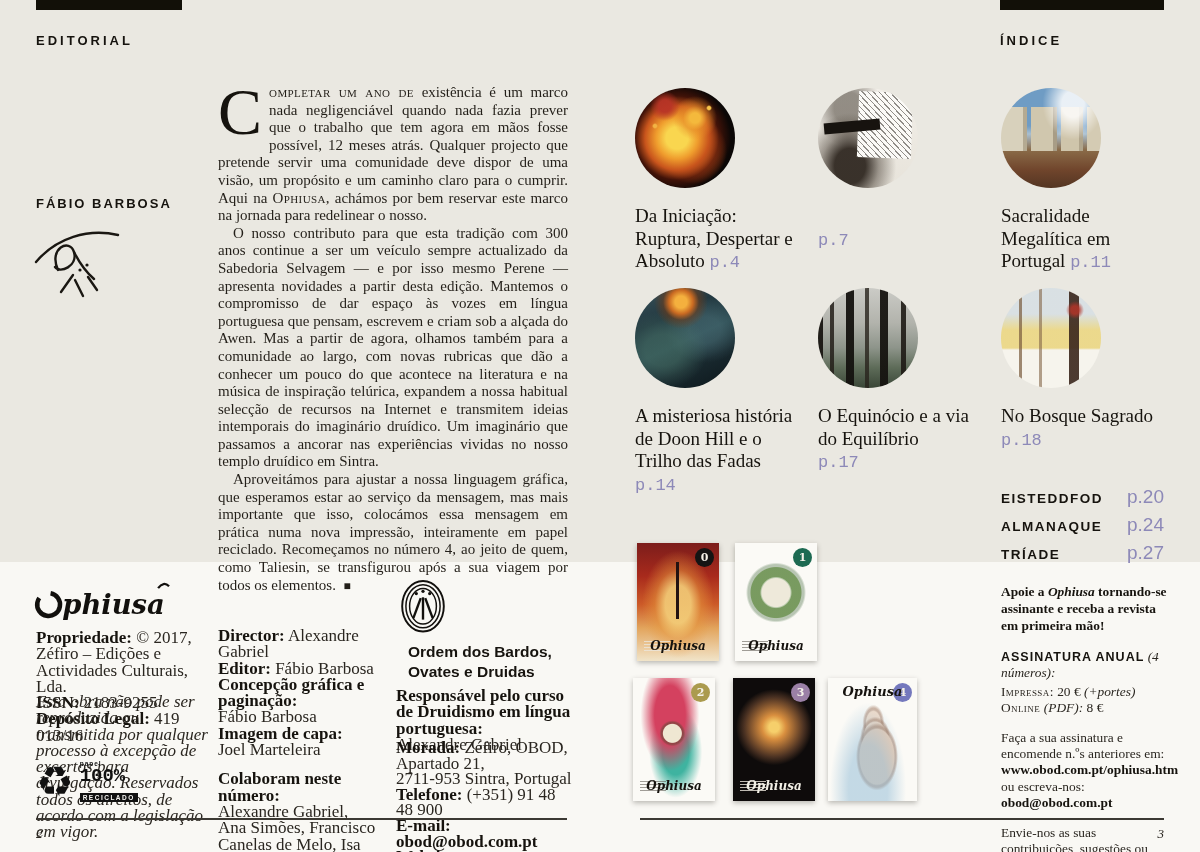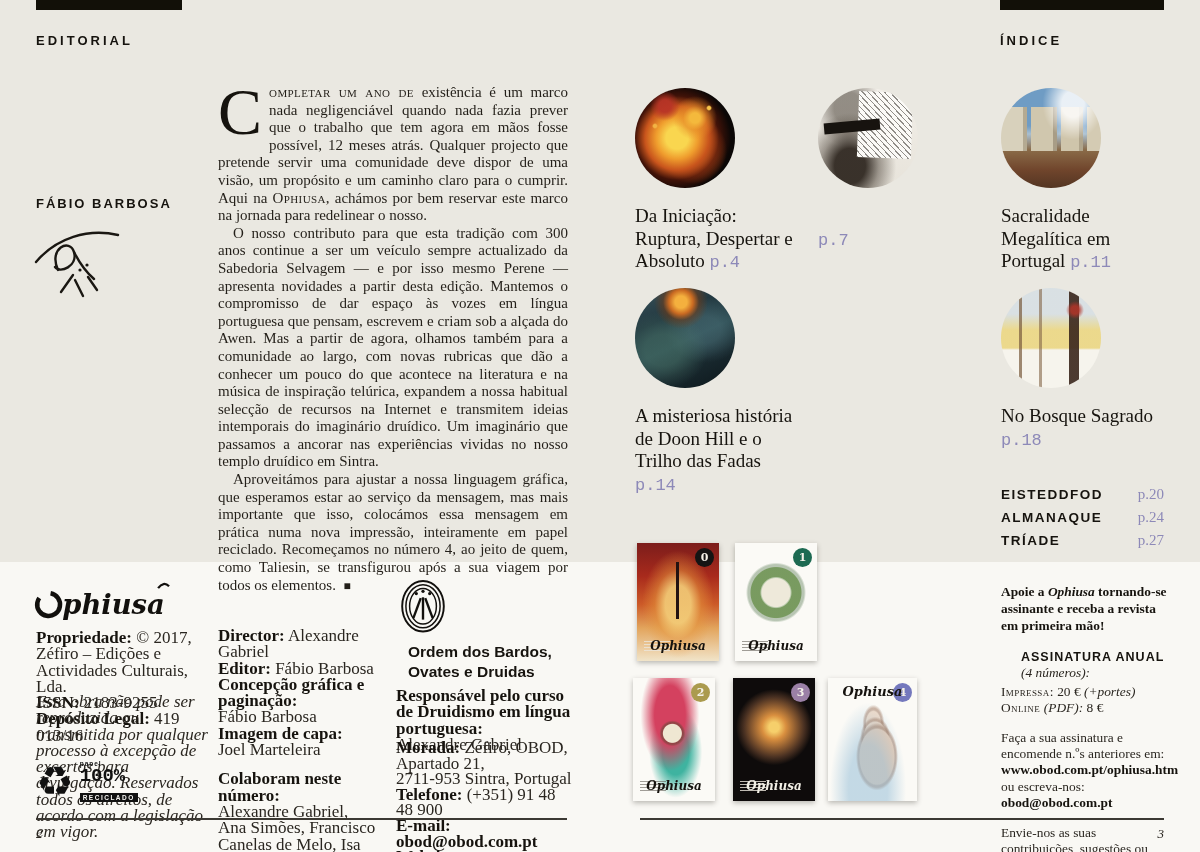--- a/index.html
+++ b/index.html
@@ -16,21 +16,21 @@
   .body-col p.ind{text-indent:15px;}
   .dropcap{float:left;font-size:66px;line-height:50px;padding:3px 7px 0 0;color:#16130e;}
   .sc{font-variant:small-caps;letter-spacing:.4px;}
   .endmark{font-size:12px;letter-spacing:2px;}
   
   .circle{width:100px;height:100px;border-radius:50%;position:relative;overflow:hidden;}
   .idx-title{font-size:19px;line-height:22.5px;color:#16130e;margin-top:17px;}
   .pageref{font-family:Liberation Mono, monospace;font-size:17px;color:#8d89b8;}
   .backrow{display:flex;justify-content:space-between;width:163px;align-items:baseline;}
   .backrow .lbl{font-family:"Liberation Sans",sans-serif;font-weight:700;font-size:13.5px;letter-spacing:1.5px;color:#16130e;}
-  .backrow .pg{font-family:Liberation Serif, serif;font-size:15px;color:#8d89b8;}
+  .backrow .pg{font-family:Liberation Sans, sans-serif;font-size:19px;color:#8d89b8;}
   
   .img-fire{background:
     radial-gradient(circle at 74% 20%, #f7c44a 0 1.5px, transparent 3px),
     radial-gradient(circle at 20% 38%, #f2b344 0 1.5px, transparent 3px),
     radial-gradient(circle at 30% 18%, rgba(184,52,38,.95) 0 6px, transparent 15px),
     radial-gradient(circle at 60% 30%, #f4b93c 0 5px, rgba(230,140,40,.6) 12px, transparent 22px),
     radial-gradient(circle at 42% 50%, #f9d64f 0 11px, #ef9c2d 21px, #c8541c 32px, rgba(110,28,10,.55) 42px, transparent 54px),
     radial-gradient(circle at 58% 62%, #e89434 0 8px, rgba(190,85,28,.7) 20px, transparent 34px),
     #0b0706;}
   .img-portrait{background:
@@ -156,20 +156,24 @@
   <div class="abs" style="left:1001px;top:88px;width:165px;">
     <div class="circle img-megalith"></div>
     <div class="idx-title"><span>Sacralidade Megalítica em Portugal</span> <span class="pageref">p.11</span></div>
   </div>
 
   <div class="abs" style="left:635px;top:288px;width:168px;">
     <div class="circle img-doonhill"></div>
     <div class="idx-title"><span>A misteriosa história de Doon Hill e o Trilho das Fadas</span> <span class="pageref">p.14</span></div>
   </div>
 
+  <div class="abs" style="left:818px;top:288px;width:172px;">
+    <div class="circle img-forest"></div>
+    <div class="idx-title"><span>O Equinócio e a via do Equilíbrio</span><br><span class="pageref">p.17</span></div>
+  </div>
 
   <div class="abs" style="left:1001px;top:288px;width:165px;">
     <div class="circle img-bosque"></div>
     <div class="idx-title"><span>No Bosque Sagrado</span><br><span class="pageref">p.18</span></div>
   </div>
 
   <div class="abs" style="left:1001px;top:486px;">
     <div class="backrow" style="margin-bottom:6px;">
       <span class="lbl">EISTEDDFOD</span>
       <span class="pg">p.20</span>
@@ -263,21 +267,21 @@
     <div><b>Morada:</b><span> Zéfiro, OBOD,</span></div>
     <div>Apartado 21,</div>
     <div>2711-953 Sintra, Portugal</div>
     <div><b>Telefone:</b><span> (+351) 91 48 48 900</span></div>
     <div><b>E-mail:</b><b> obod@obod.com.pt</b></div>
     <div><b>Website:</b><b> www.obod.com.pt</b></div>
   </div>
 
   <div class="abs sub" style="left:1001px;top:583px;width:168px;">
     <div style="font-weight:700;line-height:17px;color:#16130e;"><span>Apoie a </span><i>Ophiusa</i><span> tornando-se assinante e receba a revista em primeira mão!</span></div>
-    <div style="margin-top:15px;margin-left:20px;"><span class="plan-lbl">ASSINATURA ANUAL</span><i> (4 números):</i></div>
+    <div style="margin-top:15px;"><span class="plan-lbl">ASSINATURA ANUAL</span><i> (4 números):</i></div>
     <div style="margin-top:2px;"><span class="sc">Impressa:</span><span> 20 € </span><i>(+portes)</i><span class="sc"> Online </span><i>(PDF):</i><span> 8 €</span></div>
     <div style="margin-top:13px;">
       <span>Faça a sua assinatura e encomende n.ºs anteriores em:</span><br>
       <b>www.obod.com.pt/ophiusa.htm</b><br>
       <span>ou escreva-nos: </span><b>obod@obod.com.pt</b>
     </div>
     <div style="margin-top:13px;">
       <span>Envie-nos as suas contribuições, sugestões ou perguntas para:</span><br>
       
     </div>

